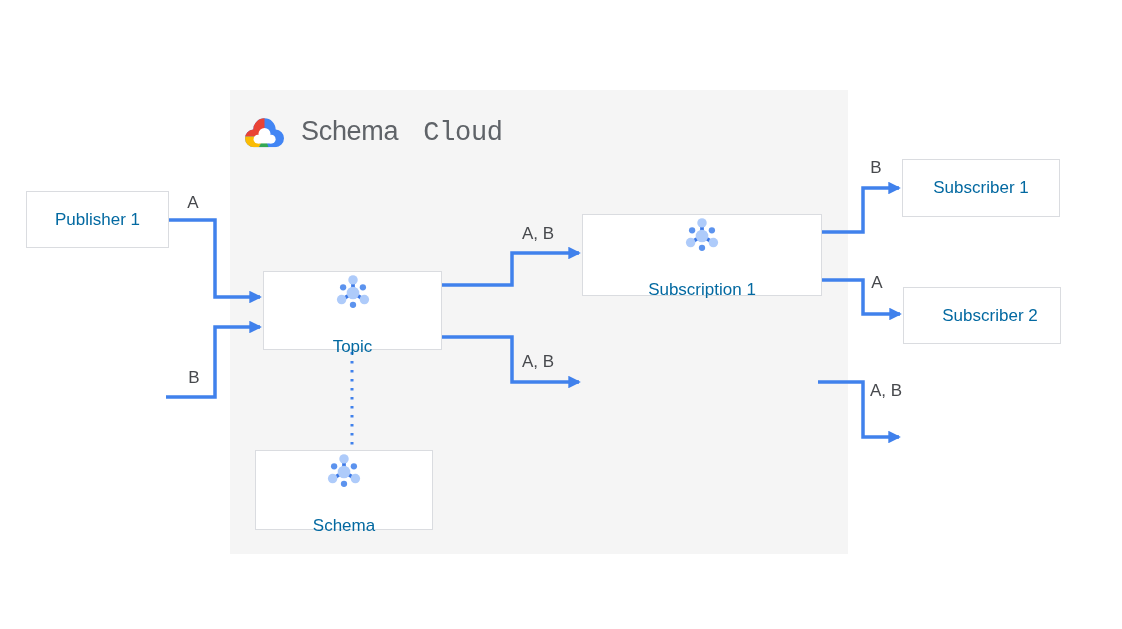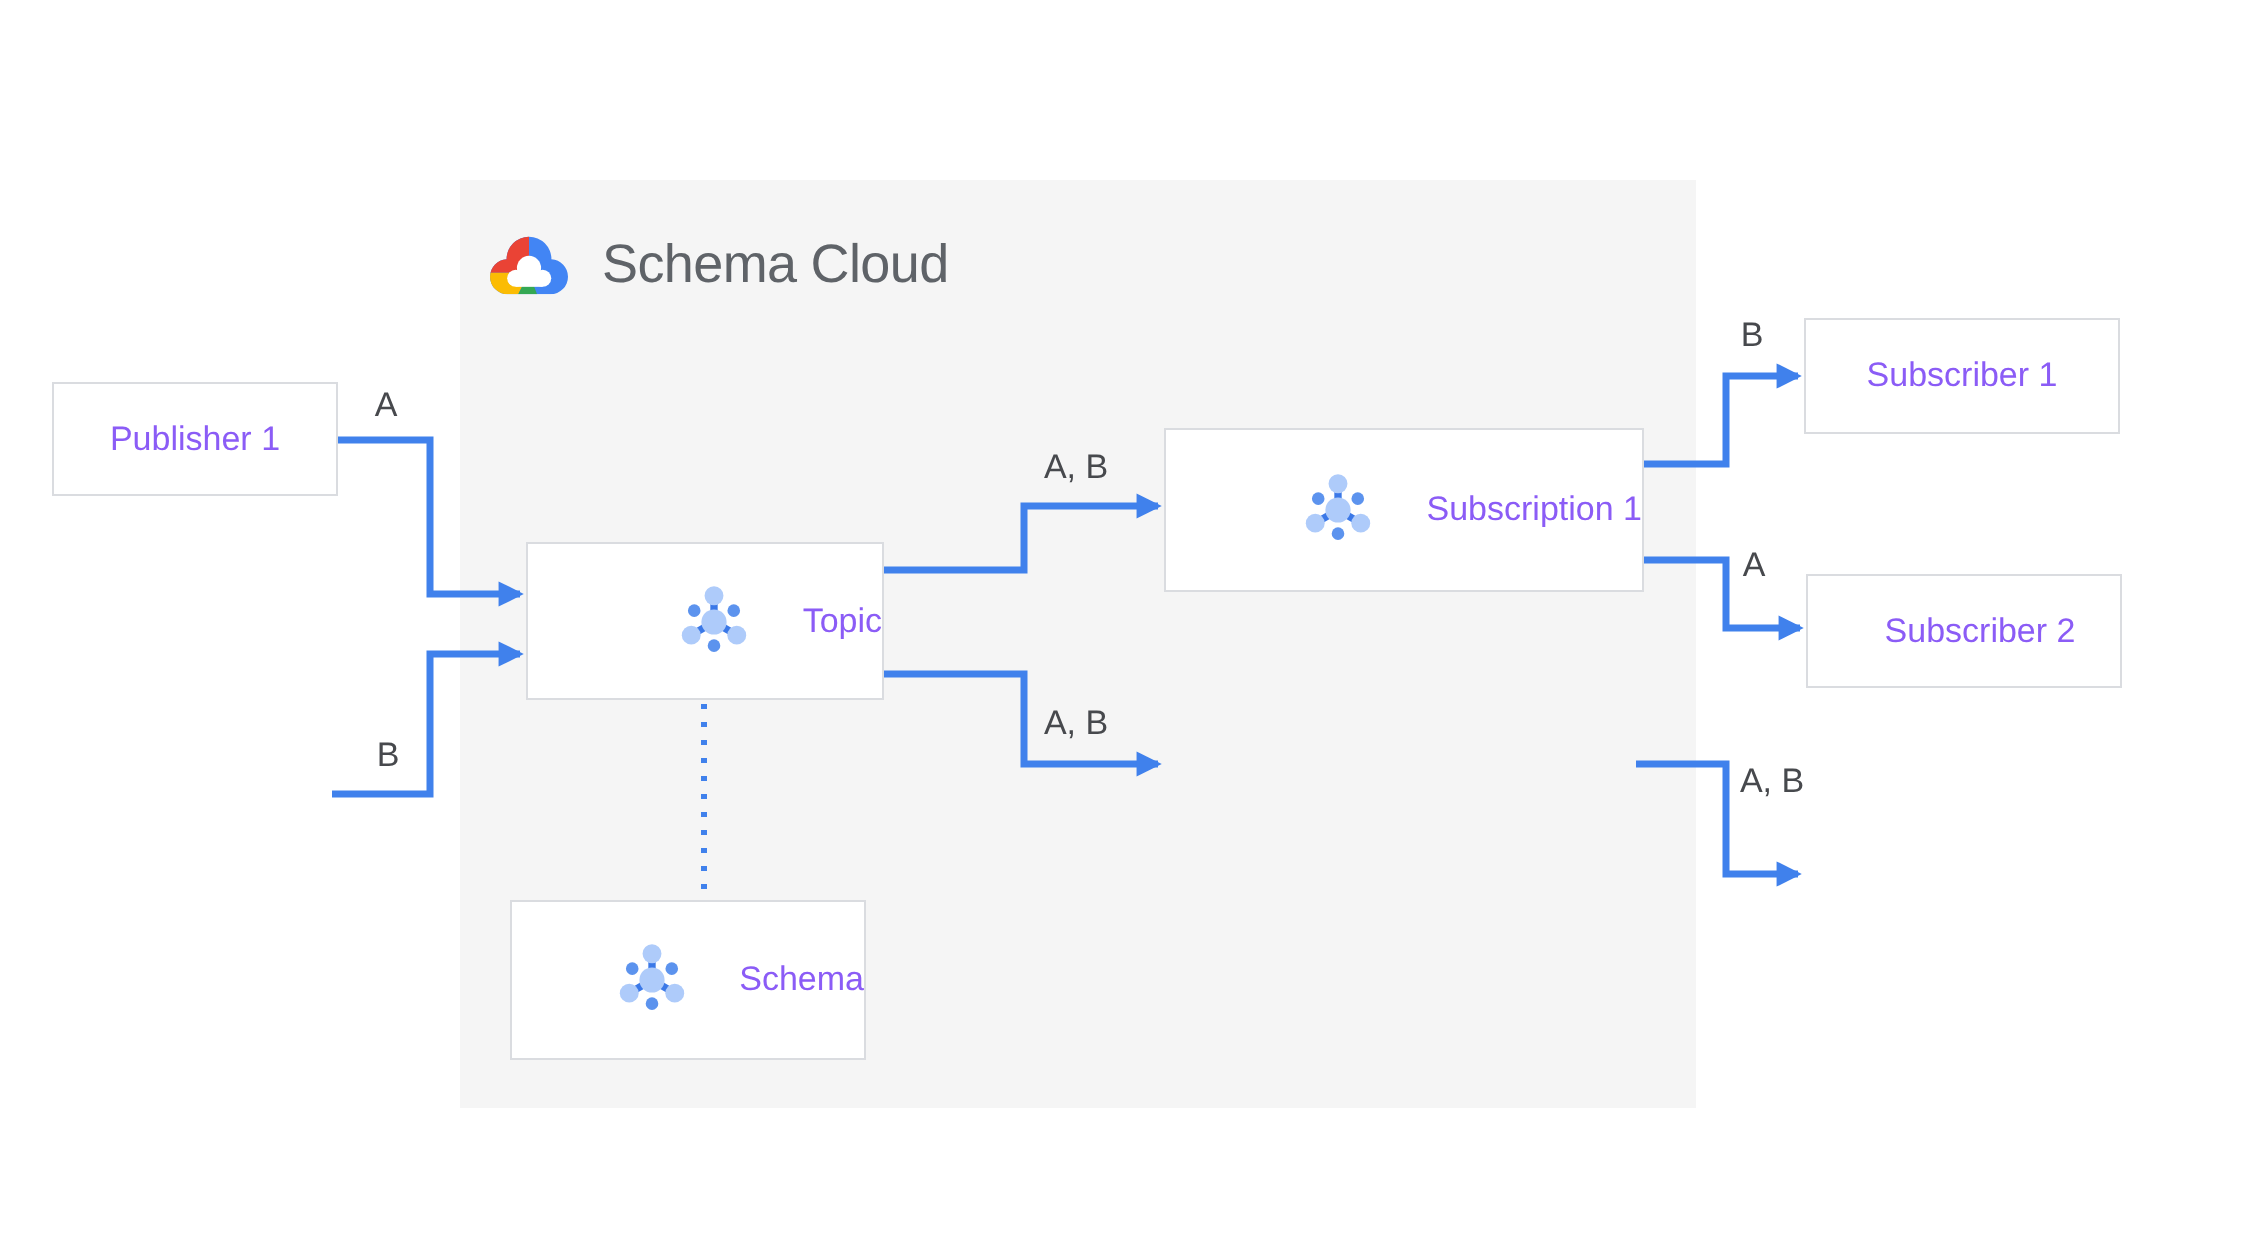--- a/index.html
+++ b/index.html
@@ -9,28 +9,28 @@
   }
   .panel{
     position:absolute;left:230px;top:90px;width:618px;height:464px;
     background:#f5f5f5;
   }
   .logo{
     position:absolute;left:241px;top:112px;height:40px;display:flex;align-items:center;gap:13px;
   }
   .logo-text{font-size:27px;color:#5f6368;letter-spacing:-0.3px;white-space:nowrap;}
   .logo-text .g1{font-weight:500;}
-  .logo-text .g2{font-weight:400;margin-left:7px;}
+  .logo-text .g2{font-weight:400;margin-left:25px;font-family:Liberation Mono, monospace;}
   .node{
     position:absolute;background:#ffffff;border:1px solid #dadce0;
     display:flex;align-items:center;box-sizing:border-box;
   }
-  .node .label{font-size:17px;color:#8b5cf6;white-space:nowrap;}
+  .node .label{font-size:17px;color:#0369a1;white-space:nowrap;}
   .node.centered{justify-content:center;}
-  .node.iconbox{gap:23px;justify-content:flex-end;}
+  .node.iconbox{gap:23px;justify-content:space-between;flex-direction:column;}
   .edge-label{
     position:absolute;font-size:17px;color:#47494d;white-space:nowrap;
     transform:translate(-50%,-50%);
   }
   svg.overlay{position:absolute;left:0;top:0;pointer-events:none;}
   .icon42{width:42px;height:42px;flex:0 0 42px;}
 </style>
 </head>
 <body>
 

